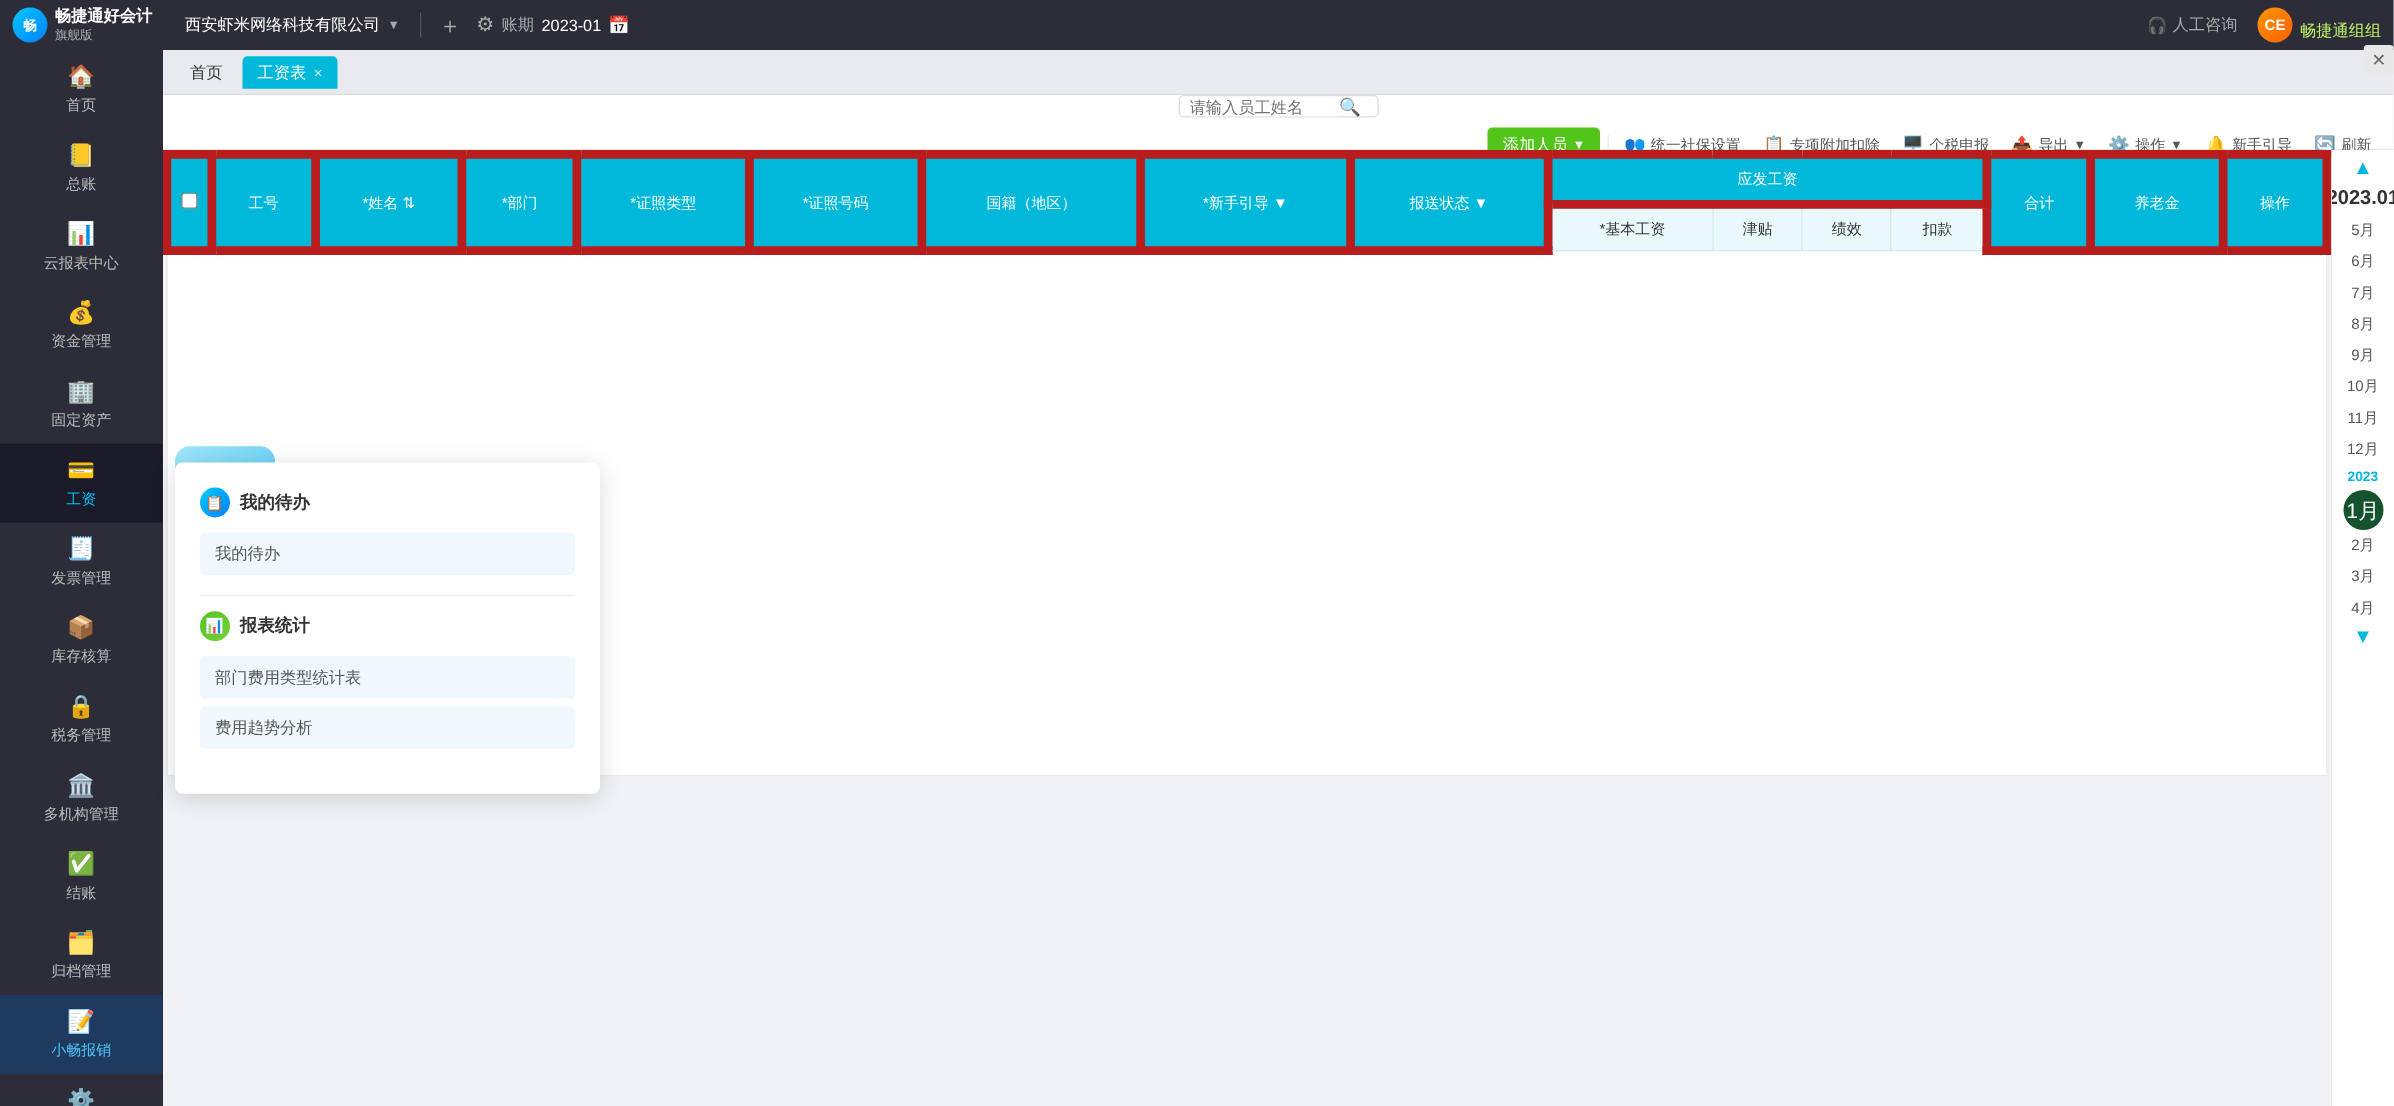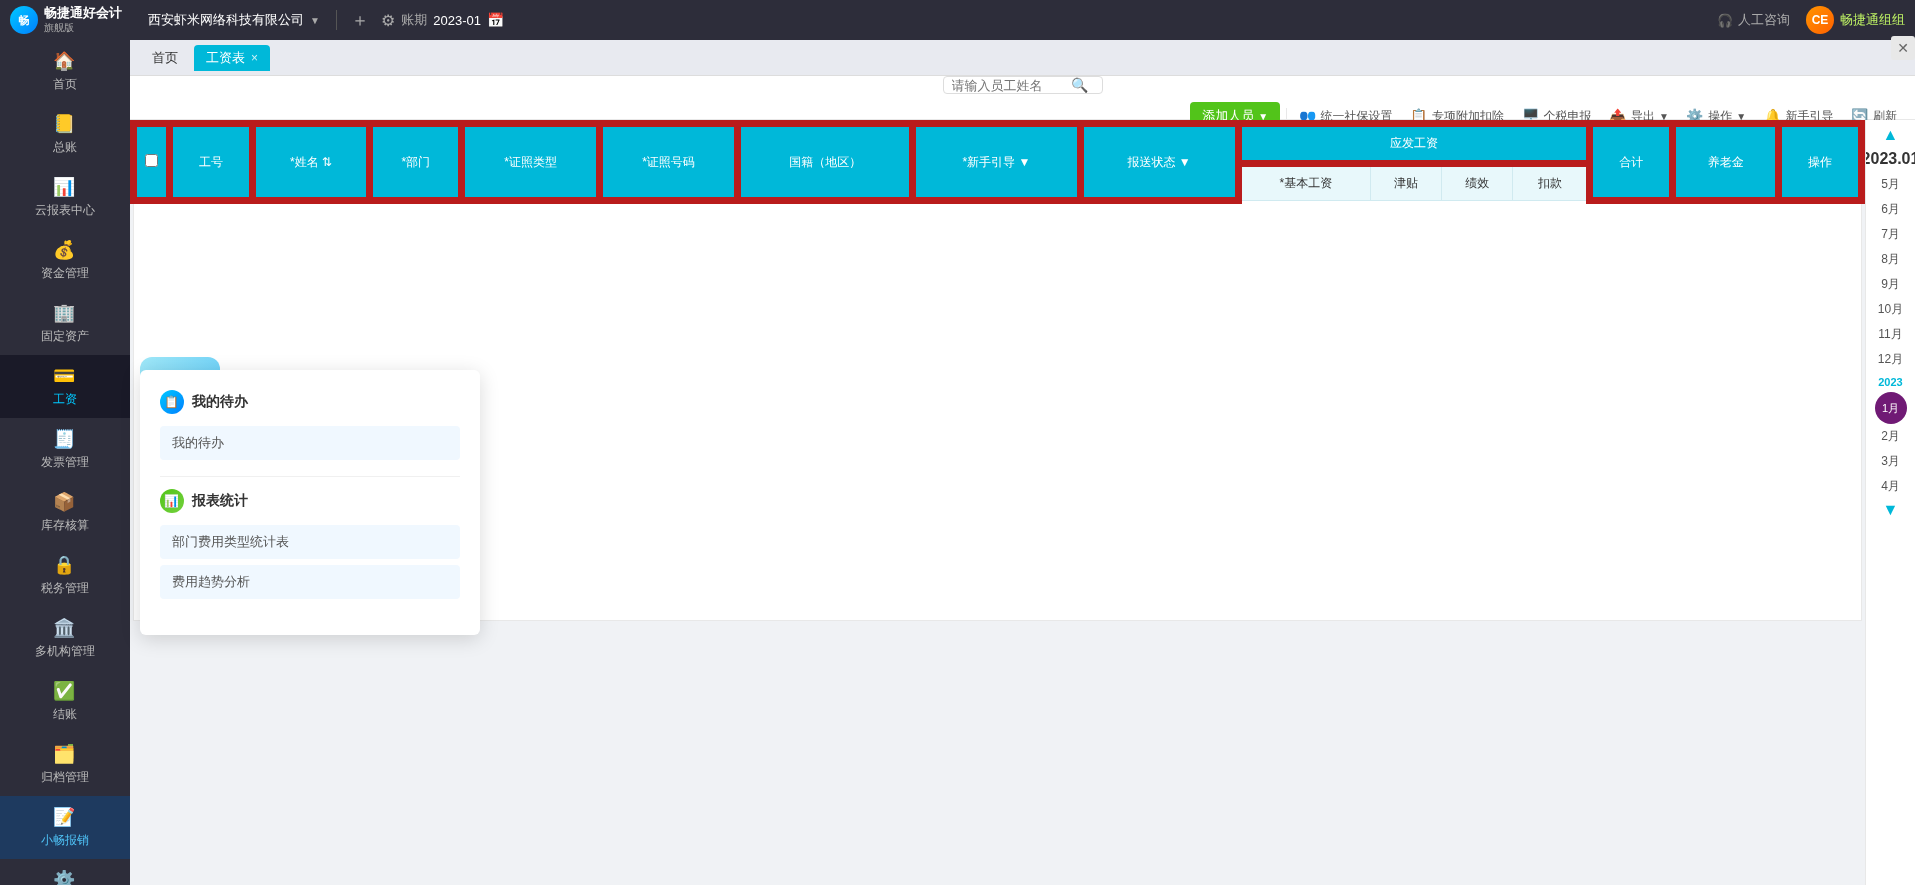--- a/index.html
+++ b/index.html
@@ -40,21 +40,21 @@
     .settings-btn { color: #aaa; font-size: 16px; cursor: pointer; padding: 0 6px; }
     .period-area { display: flex; align-items: center; gap: 6px; color: white; font-size: 13px; }
     .period-label { color: #aaa; }
     .period-value { color: white; }
     .period-calendar { color: #aaa; cursor: pointer; font-size: 14px; }
     .header-right {
       margin-left: auto;
       display: flex; align-items: center; gap: 16px;
     }
     .service-btn { display: flex; align-items: center; gap: 4px; color: #aaa; font-size: 13px; cursor: pointer; }
-    .user-area { display: flex; align-items: center; gap: 6px; cursor: pointer; }
+    .user-area { display: flex; align-items: flex-end; gap: 6px; cursor: pointer; }
     .user-avatar {
       width: 28px; height: 28px;
       background: linear-gradient(135deg, #ff9500, #ff6000);
       border-radius: 50%;
       display: flex; align-items: center; justify-content: center;
       color: white; font-size: 12px; font-weight: bold;
     }
     .user-name { color: #bef264; font-size: 13px; }
 
     
@@ -197,21 +197,21 @@
       padding: 4px 0;
       overflow-y: auto;
       flex-shrink: 0;
     }
     .month-panel-header { font-size: 16px; color: #333; padding: 4px 0; font-weight: bold; }
     .month-item {
       width: 40px; text-align: center;
       padding: 4px 0; font-size: 12px; cursor: pointer; color: #555;
       border-radius: 3px;
     }
-    .month-item.active { background: #701a75; color: white; border-radius: 50%; width: 32px; height: 32px; display: flex; align-items: center; justify-content: center; font-size: 11px; }
+    .month-item.active { background: #14532d; color: white; border-radius: 50%; width: 32px; height: 32px; display: flex; align-items: center; justify-content: center; font-size: 17px; }
     .month-item.current-year { color: #00b8d9; font-weight: bold; font-size: 11px; }
     .month-nav { color: #00b8d9; font-size: 16px; cursor: pointer; padding: 2px; }
     .popup-menu {
       position: absolute;
       top: 370px; left: 140px;
       width: 340px;
       background: white;
       border-radius: 6px;
       box-shadow: 0 4px 20px rgba(0,0,0,0.15);
       padding: 20px;

